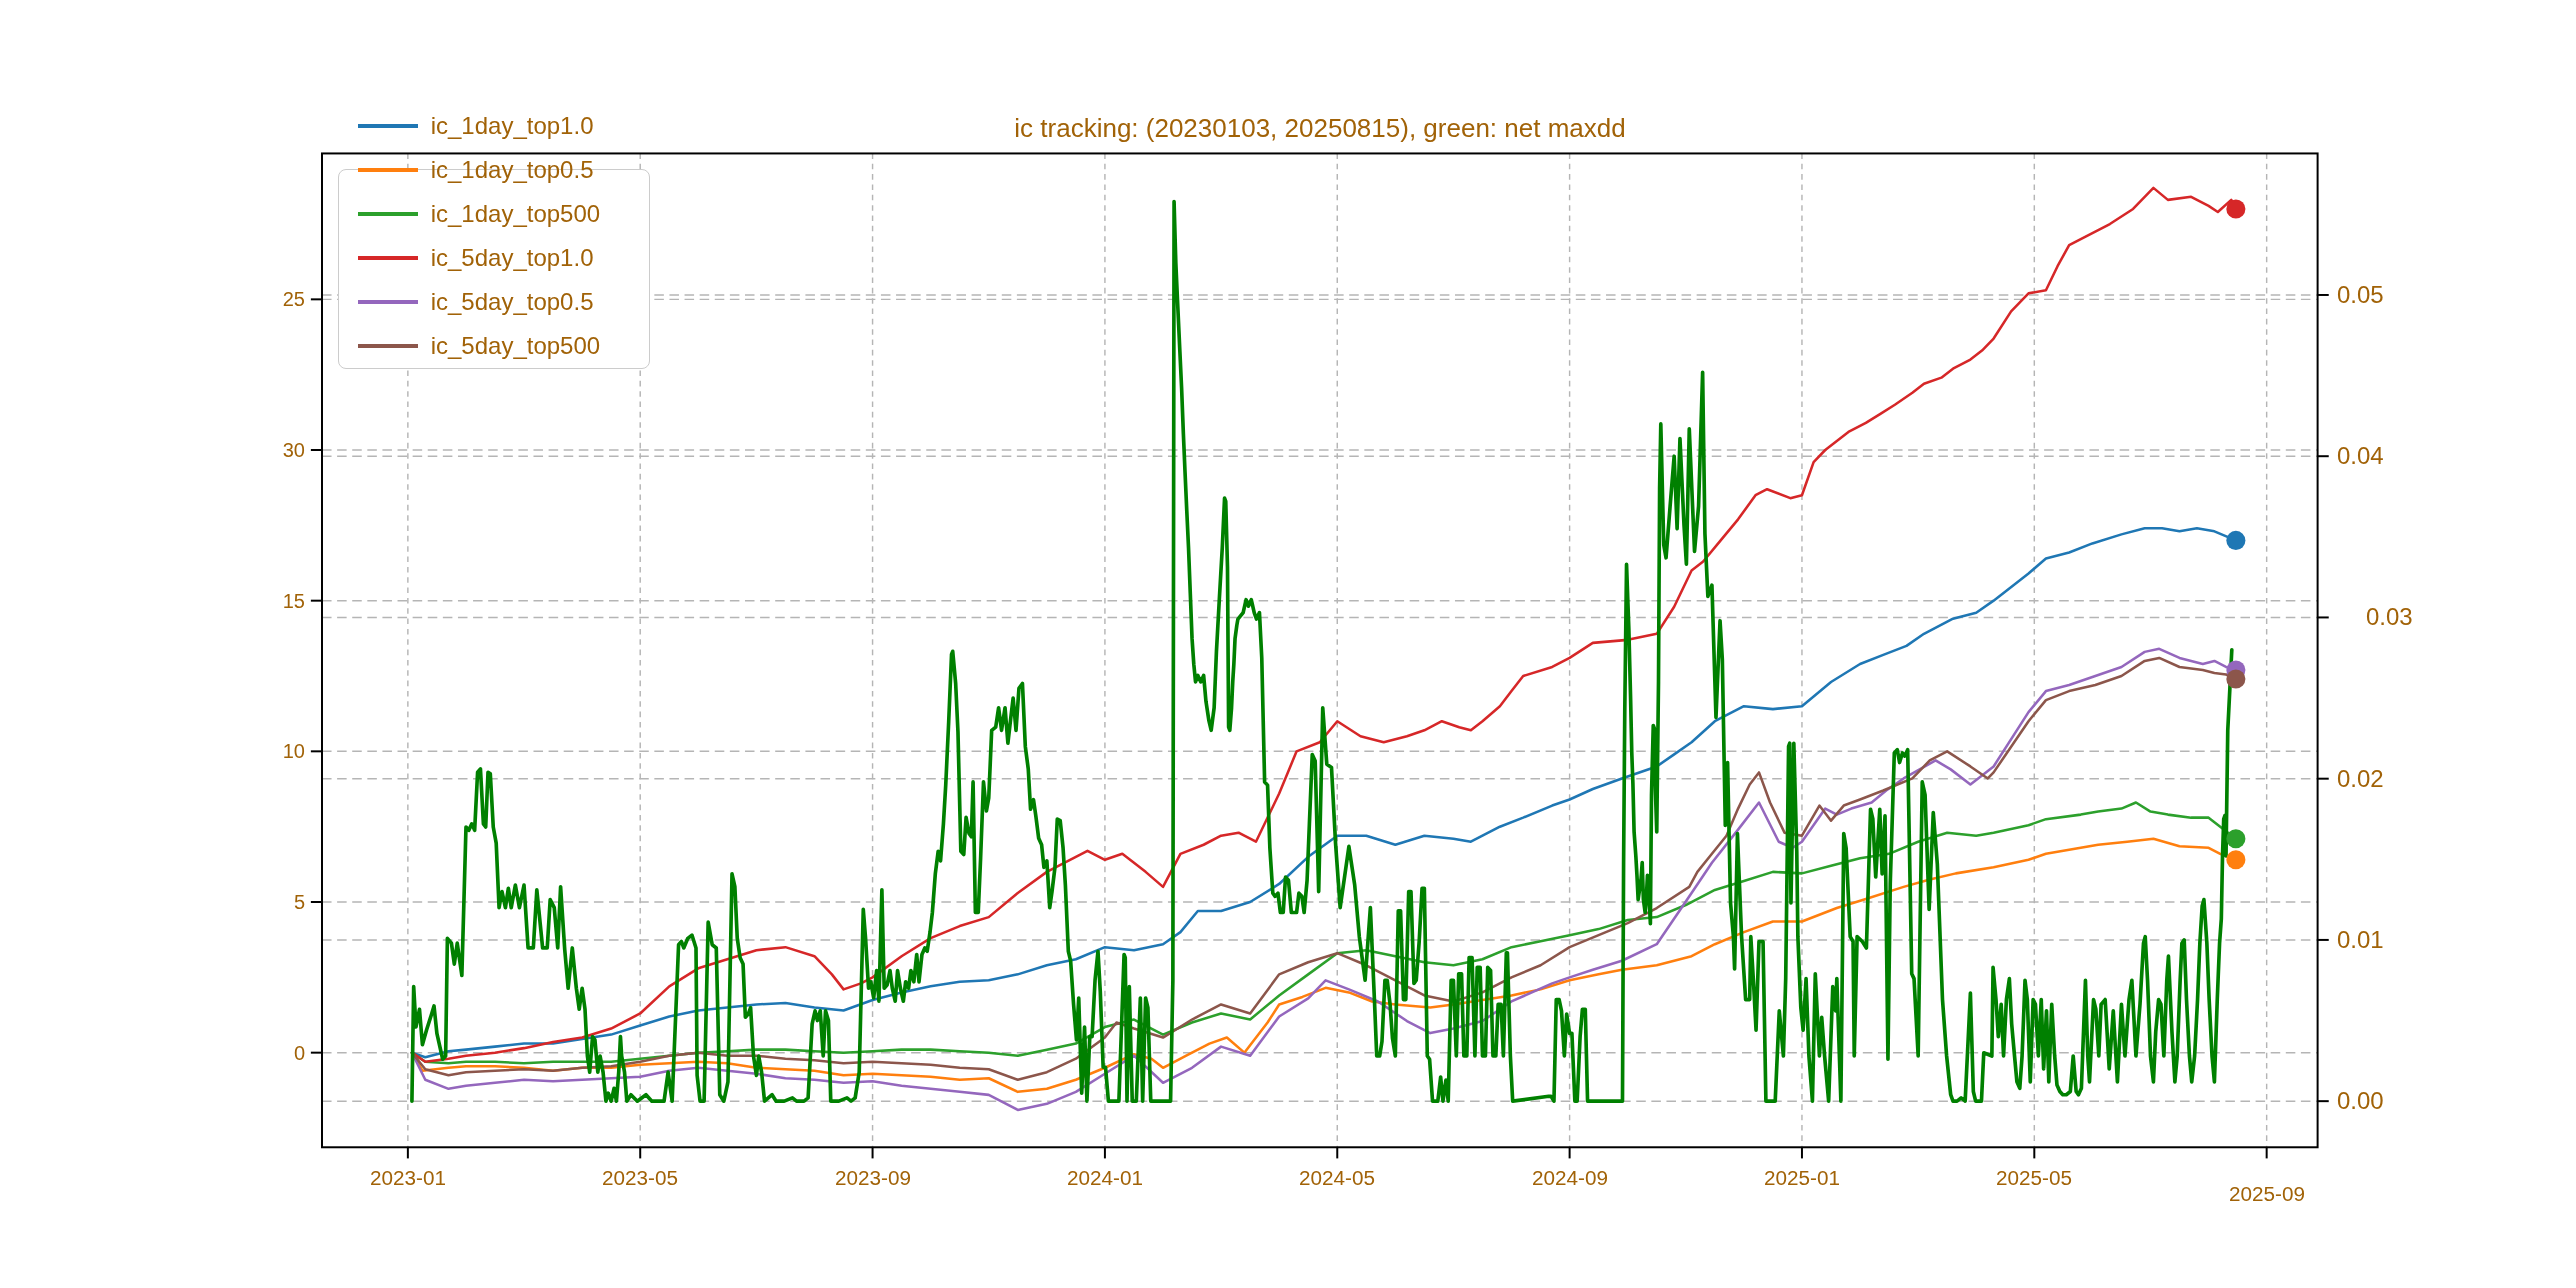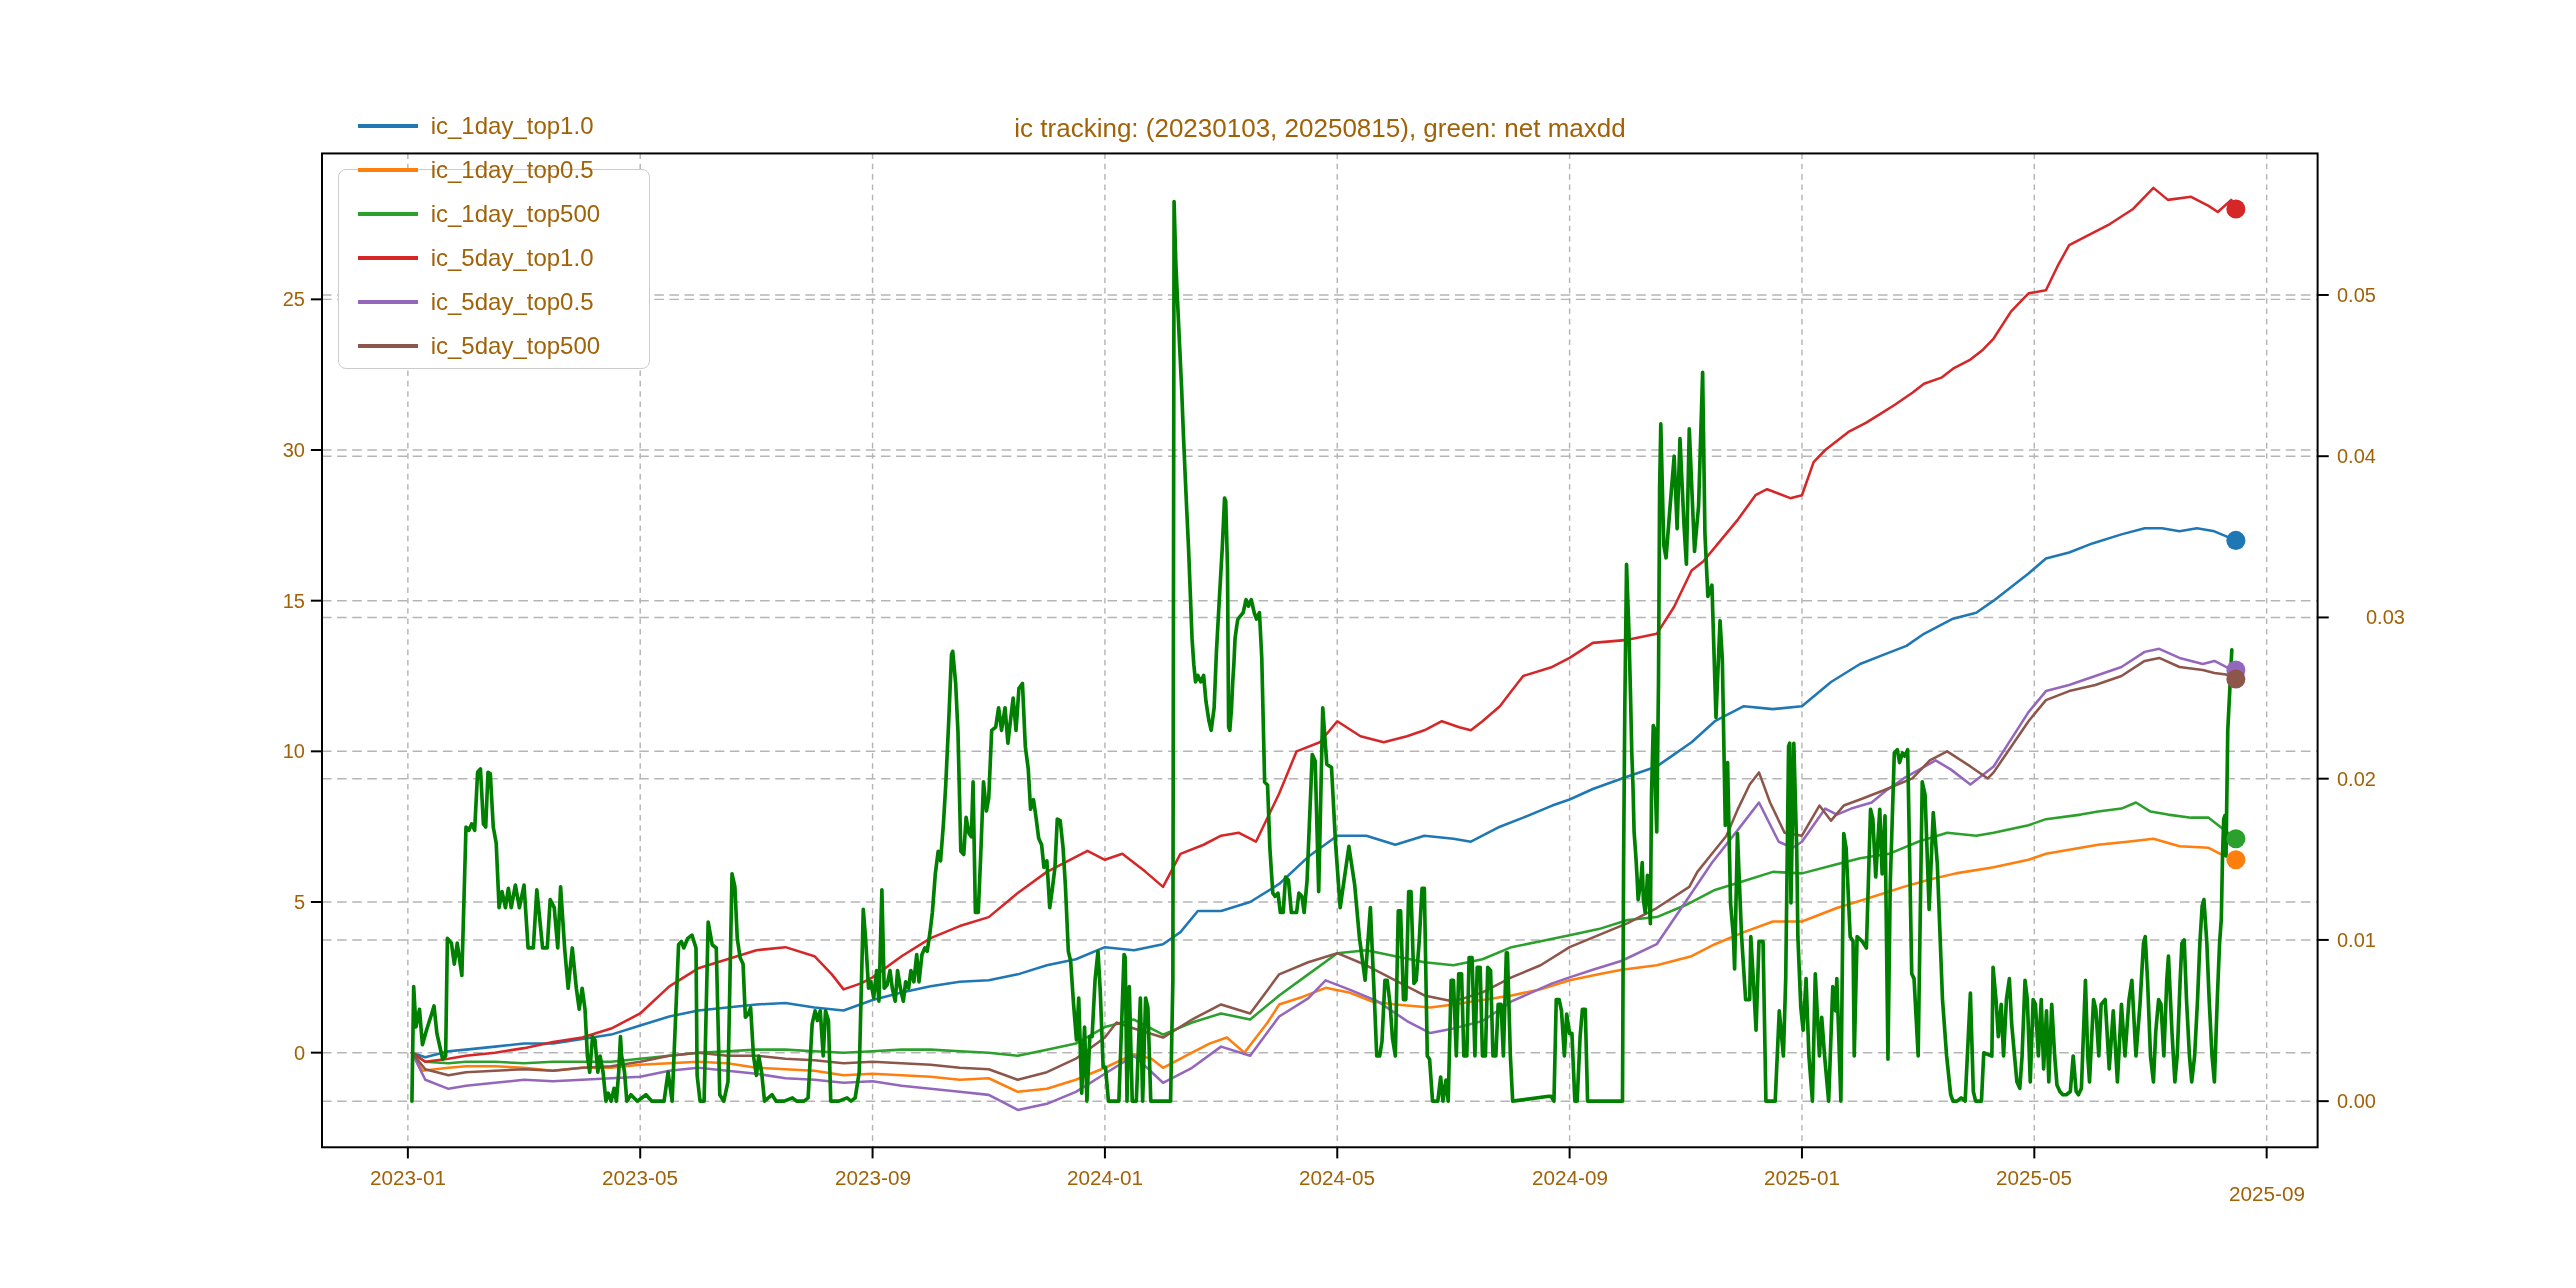--- a/index.html
+++ b/index.html
@@ -3,21 +3,21 @@
 <meta charset="utf-8">
 <style>
   html,body{margin:0;padding:0;background:#ffffff;}
   #figure{position:relative;width:2576px;height:1288px;background:#ffffff;
           font-family:Liberation Sans, sans-serif;color:#a16207;}
   #chart-svg{position:absolute;left:0;top:0;}
   .chart-title{position:absolute;left:322px;top:113px;width:1996px;text-align:center;
                font-size:26px;white-space:pre;}
   .xlab{position:absolute;font-size:20.7px;white-space:nowrap;transform:translateX(-50%);}
   .ylab-l{position:absolute;font-size:20px;white-space:nowrap;transform:translate(-100%,-50%);}
-  .ylab-r{position:absolute;font-size:20px;white-space:nowrap;transform:translateY(-50%);}
+  .ylab-r{position:absolute;font-size:24px;white-space:nowrap;transform:translateY(-50%);}
   .legend{position:absolute;left:338px;top:169px;width:312px;height:200px;
           background:#ffffff;border:1.6px solid #cccccc;border-radius:8px;
           box-sizing:border-box;display:flex;flex-direction:column;
           justify-content:flex-end;padding:8px 0;z-index:5;gap:16px;}
   .legend-item{display:flex;align-items:center;gap:12.7px;padding-left:19px;}
   .legend-swatch{display:inline-block;width:60px;height:3.2px;flex:0 0 60px;}
   .legend-label{font-size:24px;white-space:pre;}
 </style>
 </head>
 <body>

